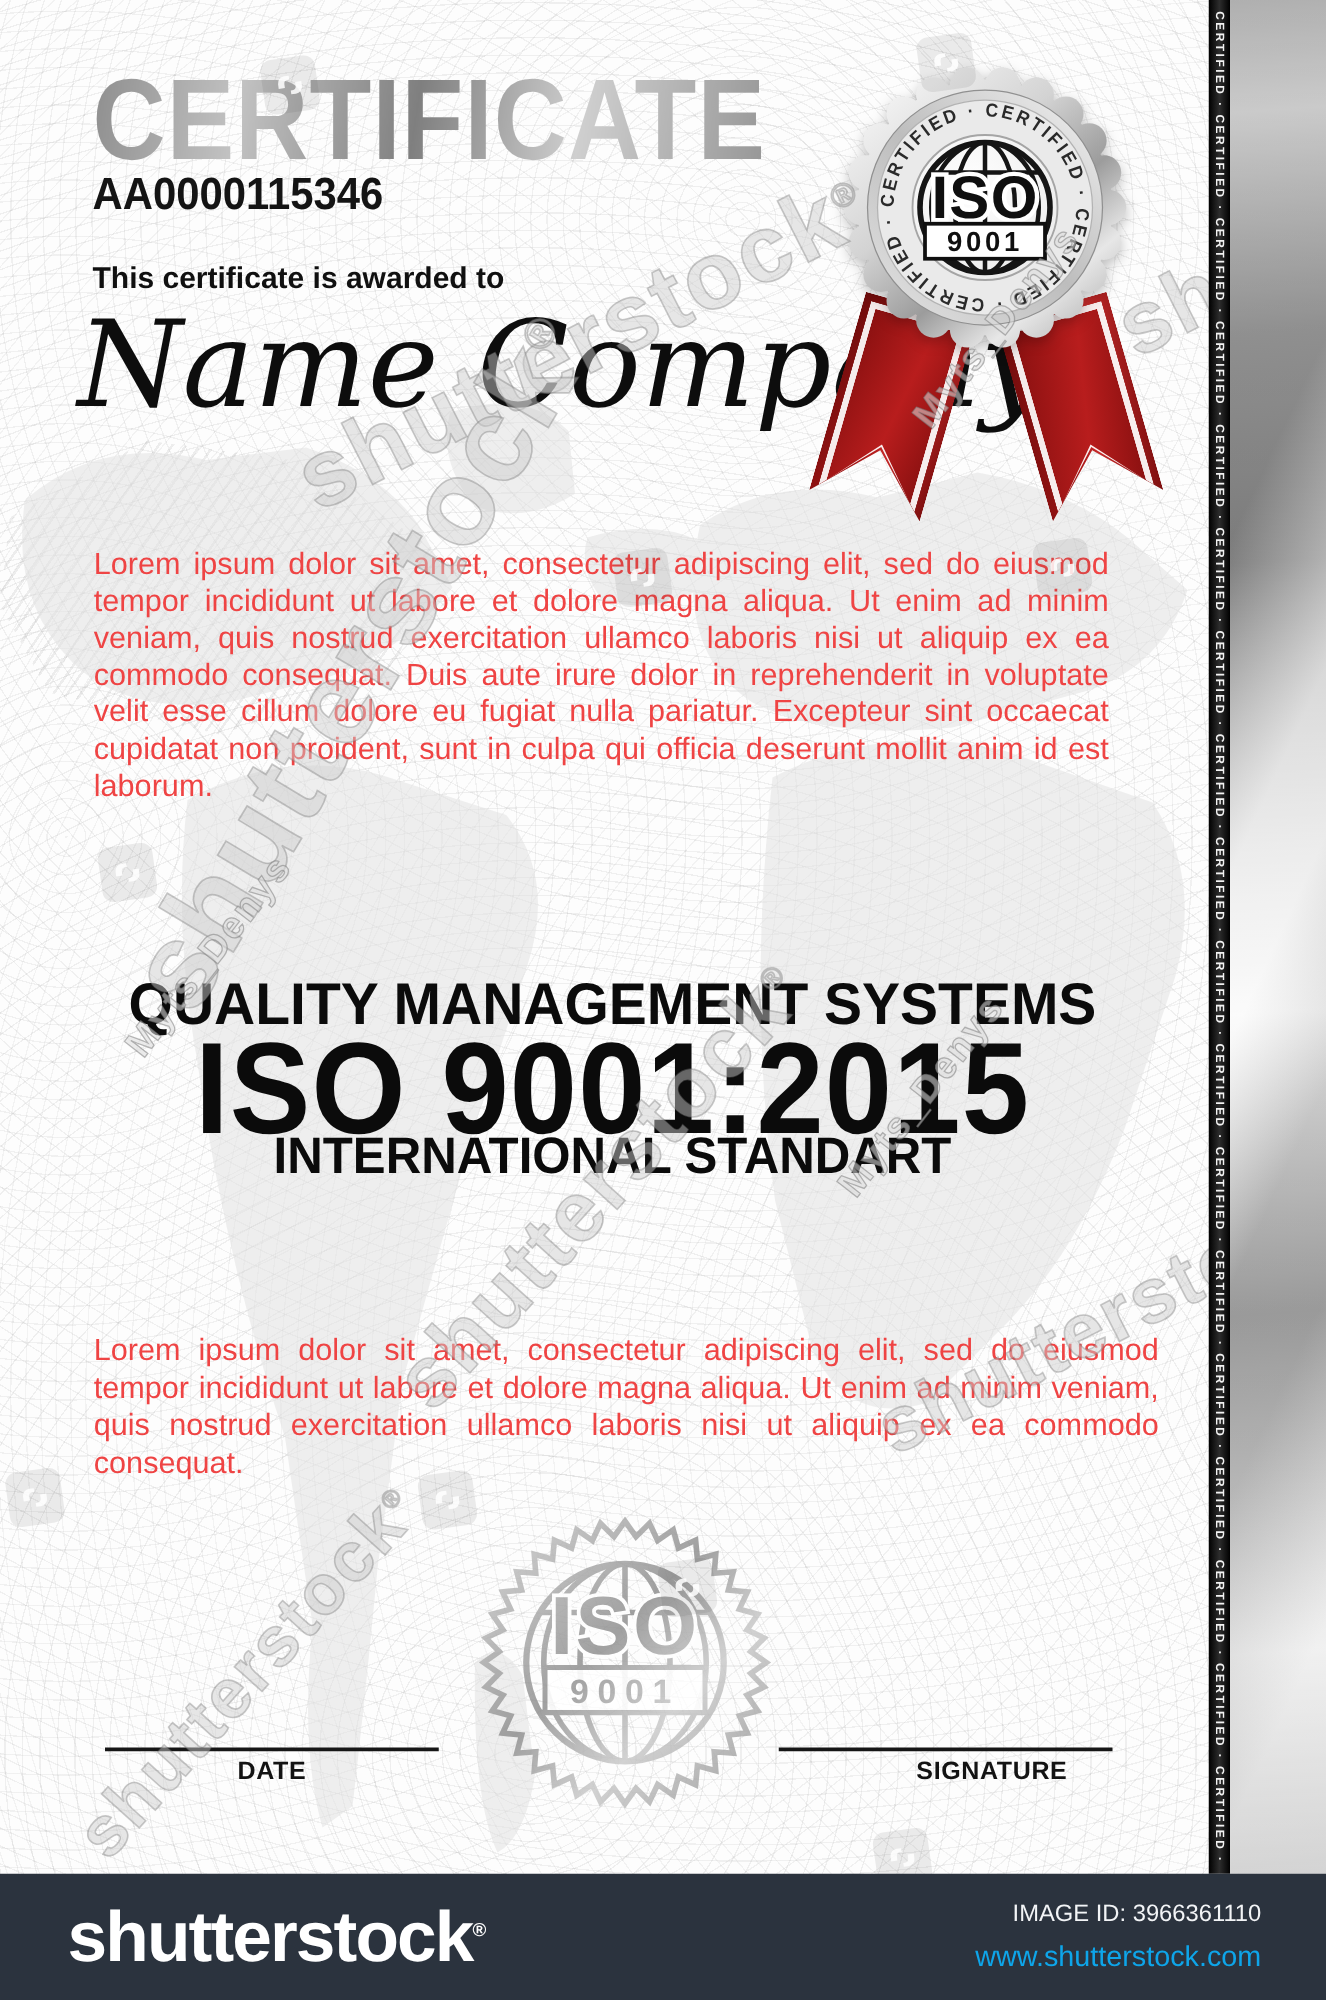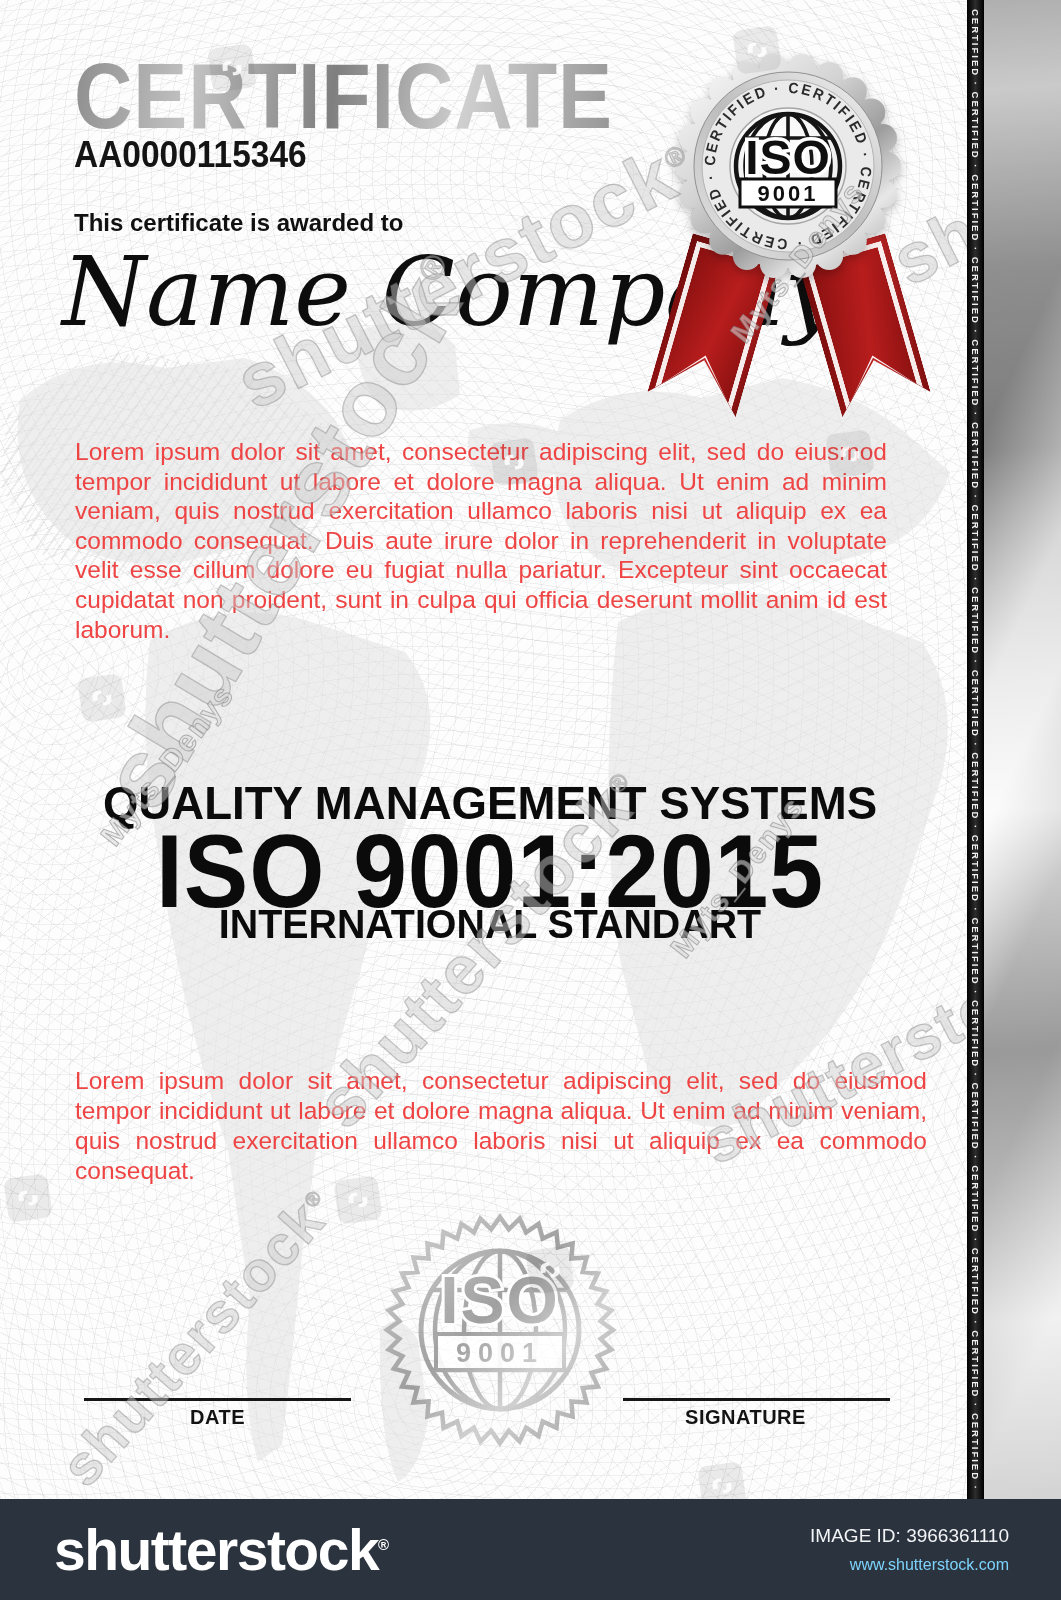--- a/index.html
+++ b/index.html
@@ -81,21 +81,21 @@
              display:flex; align-items:center; justify-content:center; pointer-events:none; }
   .ss-glyph { width:30px; height:30px; color:rgba(255,255,255,.85); }
 
   
   .bottom-bar { position:absolute; left:0; top:1499px; width:1061px; height:101px; background:#2b333e;
                 display:flex; align-items:center; }
   .ss-logo { margin-left:54px; font-size:57px; font-weight:700; color:#ffffff; letter-spacing:-1.5px; }
   .ss-logo .reg { font-size:15px; vertical-align:super; }
   .bar-right { margin-left:auto; margin-right:52px; text-align:right; }
   .image-id { color:#f2f4f6; font-size:19px; margin-bottom:9px; }
-  .website { color:#7dd3fc; font-size:16px; }
+  .website { color:#0ea5e9; font-size:23px; }
 </style>
 </head>
 <body>
 
 <svg width="0" height="0" style="position:absolute">
   <symbol id="ssarc" viewBox="0 0 48 48">
     <path d="M24 12 h-6 a9 9 0 0 0 -9 9 v6 h8 v-5 a5 5 0 0 1 5 -5 h2 z" fill="currentColor"></path>
     <path d="M24 36 h6 a9 9 0 0 0 9 -9 v-6 h-8 v5 a5 5 0 0 1 -5 5 h-2 z" fill="currentColor"></path>
   </symbol>
 </svg>
@@ -229,21 +229,21 @@
         <line x1="49" y1="157" x2="185" y2="157"></line>
       </g>
       <text x="117" y="110" text-anchor="middle" font-size="66" font-weight="800" letter-spacing="2" fill="url(#ssilver)" stroke="#ffffff" stroke-width="6" paint-order="stroke">ISO</text>
       <rect x="53" y="121" width="128" height="36" fill="rgba(255,255,255,.92)" stroke="url(#ssilver)" stroke-width="4"></rect>
       <text x="117" y="149" text-anchor="middle" font-size="27" font-weight="700" letter-spacing="7" fill="url(#ssilver)">9001</text>
     </svg>
 
     <div class="sigline" style="left:84px; top:1398px;"></div>
     <div class="linelabel" style="left:84px; top:1406px;">DATE</div>
     <div class="sigline" style="left:623px; top:1398px;"></div>
-    <div class="linelabel" style="left:612px; top:1406px;">SIGNATURE</div>
+    <div class="linelabel" style="left:660px; top:1406px;">SIGNATURE</div>
 
     <div class="wm" style="left:215px; top:230px; font-size:76px; transform:rotate(-27deg);"><span>shutterstock</span><span class="wm-reg">®</span></div>
     <div class="wm" style="left:80px; top:770px; font-size:96px; transform:rotate(-59deg); transform-origin:left top;"><span>shutterstock</span><span class="wm-reg">®</span></div>
     <div class="wm" style="left:300px; top:1090px; font-size:68px; transform:rotate(-48deg); transform-origin:left top;"><span>shutterstock</span><span class="wm-reg">®</span></div>
     <div class="wm" style="left:48px; top:1455px; font-size:56px; transform:rotate(-48deg); transform-origin:left top;"><span>shutterstock</span><span class="wm-reg">®</span></div>
     <div class="wm" style="left:690px; top:1115px; font-size:62px; transform:rotate(-27deg); transform-origin:left top;"><span>shutterstock</span><span class="wm-reg">®</span></div>
     <div class="wm" style="left:880px; top:230px; font-size:70px; transform:rotate(-27deg); transform-origin:left top;"><span>shutterstock</span></div>
 
     <div class="wm-author" style="left:700px; top:245px; transform:rotate(-52deg);">Myts_Denys</div>
     <div class="wm-author" style="left:640px; top:860px; transform:rotate(-52deg);">Myts_Denys</div>

